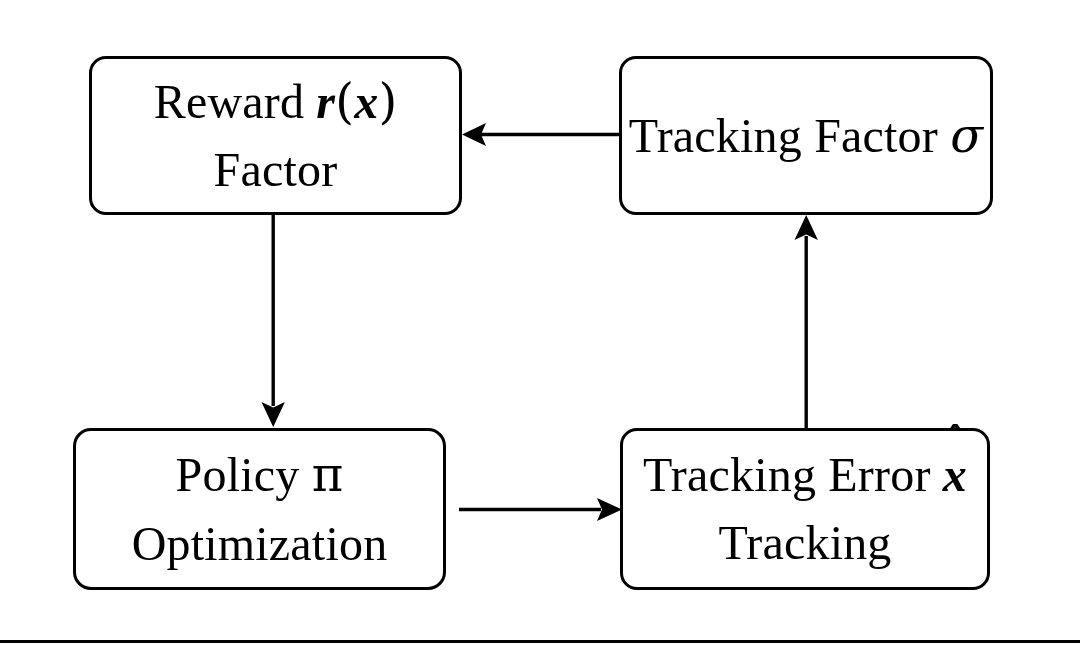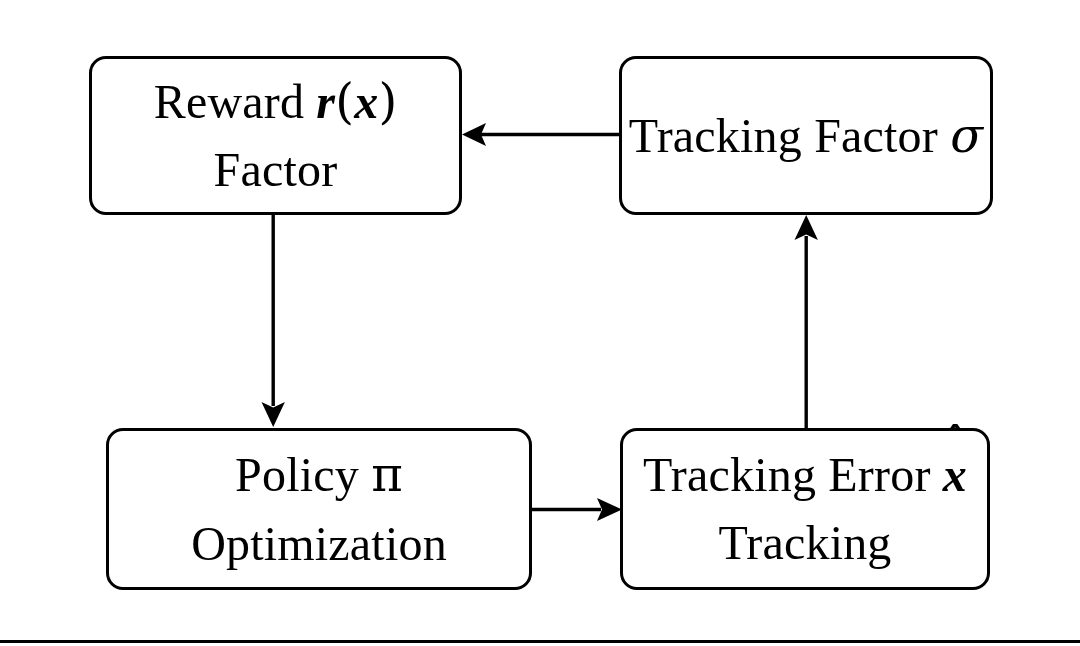--- a/index.html
+++ b/index.html
@@ -63,21 +63,21 @@
     transform: translateX(-48%);
     font-size: 0.86em;
     font-style: normal;
     font-weight: 700;
     line-height: 1;
   }
 
   
   #node-reward   { left: 89px;  top: 56px;  width: 373px; height: 159px; }
   #node-tracking-factor { left: 619px; top: 56px;  width: 374px; height: 159px; }
-  #node-policy   { left: 106px;  top: 428px; width: 426px; height: 162px; }
+  #node-policy   { left: 73px;  top: 428px; width: 373px; height: 162px; border-radius: 18px; }
   #node-tracking-error  { left: 620px; top: 428px; width: 370px; height: 162px; }
 
   
   .edge {
     position: absolute;
     z-index: 1;
   }
   .edge svg { display: block; overflow: visible; }
 
   #bottom-rule {

